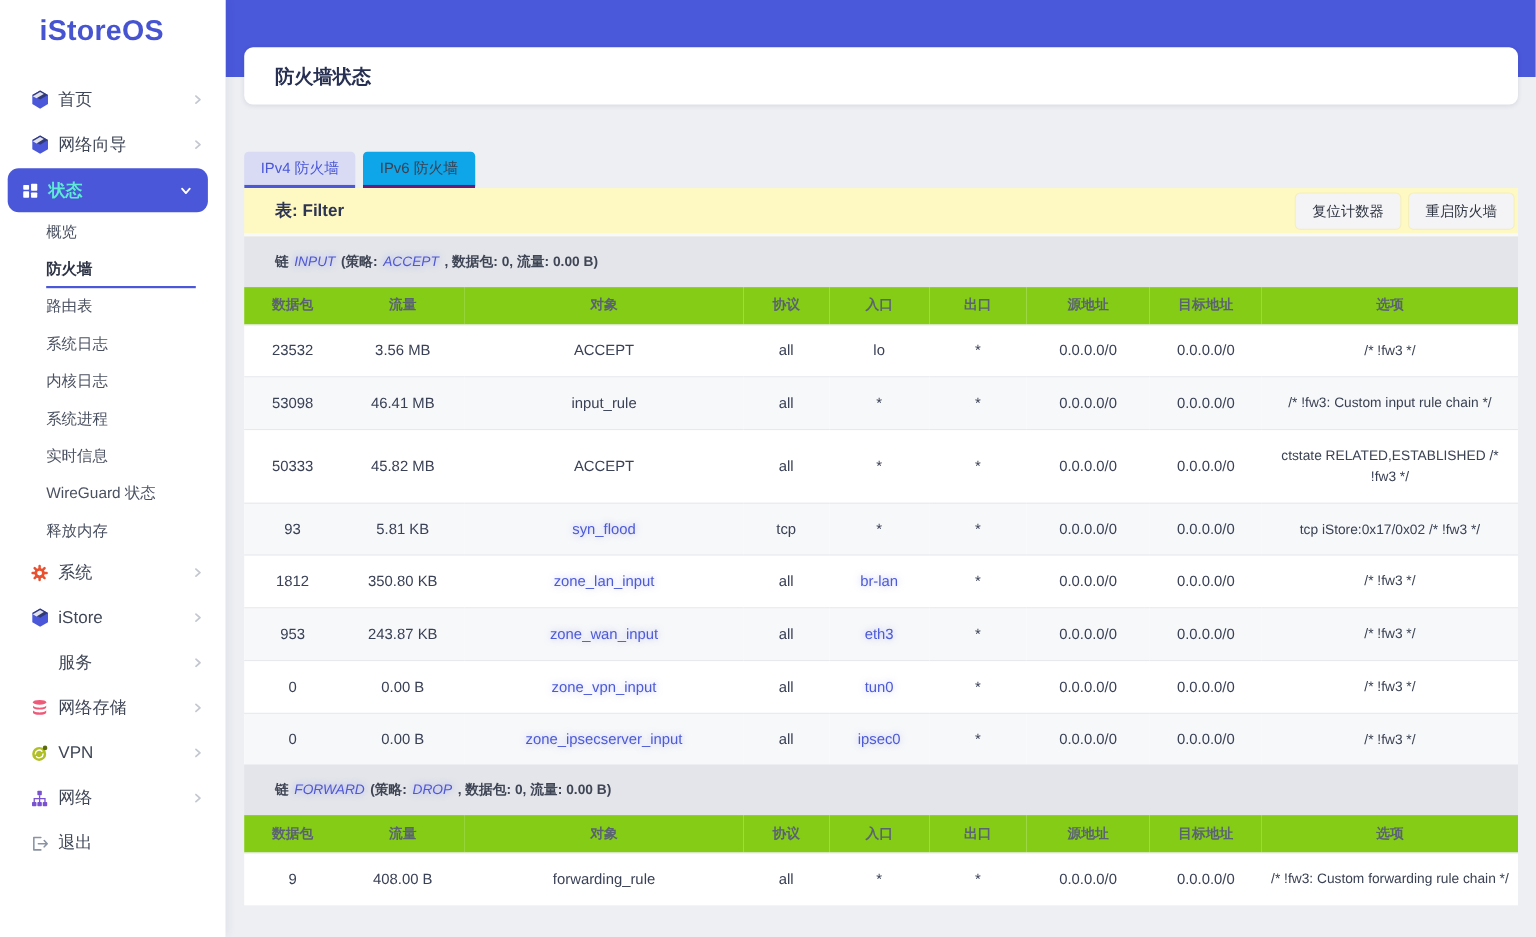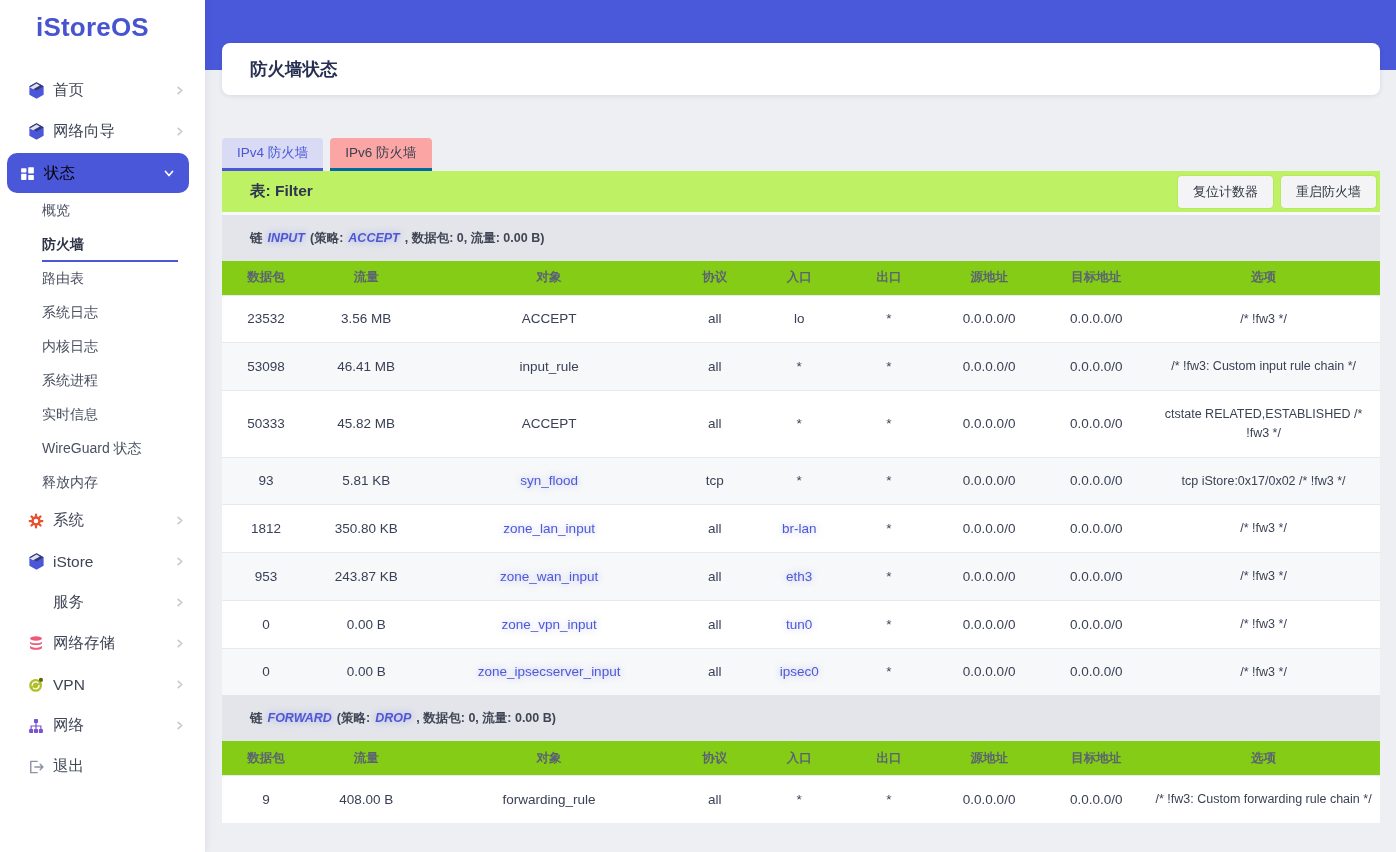--- a/index.html
+++ b/index.html
@@ -12,21 +12,21 @@
   .logo { padding:12px 0 0 36px; height:60px; font-size:26px; font-weight:800;
     color:#4754d1; letter-spacing:.2px; }
   .nav-item { display:flex; align-items:center; height:41px; padding:0 20px 0 26px;
     cursor:pointer; }
   .nav-ic { width:20px; height:20px; display:flex; align-items:center; justify-content:center;
     margin-right:7px; flex:none; }
   .nav-label { font-size:15.5px; color:#3f4656; flex:1 1 auto; }
   .chev { flex:none; display:flex; align-items:center; }
   .nav-item.active-pill { background:#4a57d8; border-radius:10px; height:40px;
     margin:1px 16px 1px 7px; padding:0 14px 0 10px; }
-  .nav-item.active-pill .nav-label { color:#000000; font-weight:400; }
+  .nav-item.active-pill .nav-label { color:#5eead4; font-weight:700; }
   .submenu { }
   .sub-item { position:relative; display:flex; align-items:center; height:34px;
     padding-left:42px; cursor:pointer; }
   .sub-label { font-size:14px; color:#4a5161; }
   .sub-item.active .sub-label { color:#2d3344; font-weight:600; }
   .sub-item.active::after { content:""; position:absolute; left:42px; width:136px;
     bottom:0; height:2px; background:#4a57d8; }
 
   
   .main { position:absolute; left:205px; top:0; width:1191px; height:852px; }
@@ -35,35 +35,35 @@
     background:#fff; border-radius:8px; box-shadow:0 1px 5px rgba(30,40,90,.10);
     display:flex; align-items:center; padding-left:28px; z-index:2; }
   .page-title { font-size:17.5px; font-weight:700; color:#273052; }
   .content { padding:0 16px 0 17px; }
 
   
   .tabs { margin-top:68px; display:flex; gap:7px; }
   .tab { height:33px; display:flex; align-items:center; padding:0 15px; font-size:13.5px;
     border-radius:4px 4px 0 0; cursor:pointer; }
   .tab.active { background:#d8dbf3; color:#4a57d8; border-bottom:3px solid #4a57d8; }
-  .tab.inactive { background:#fca5a5; color:#3b4150; border-bottom:3px solid #0369a1; }
-
-  
-  .panel-bar { height:44px; background:#bef264; display:flex; align-items:center;
+  .tab.inactive { background:#0ea5e9; color:#3b4150; border-bottom:3px solid #701a75; }
+
+  
+  .panel-bar { height:44px; background:#fef9c3; display:flex; align-items:center;
     padding:0 4px 0 28px; border-bottom:3px solid #f8f9fb; }
   .panel-title { font-size:15.5px; font-weight:600; color:#2e3550; flex:1 1 auto; }
   .pbtn { height:32px; padding:0 15px; margin-left:8px; background:#f4f4f6; border:none;
     border-radius:4px; font-size:13px; color:#2f3542; cursor:pointer;
     font-family:inherit; box-shadow:0 0 0 1px rgba(0,0,0,.04); }
 
   
   .chain-bar { height:46px; background:#e3e5ea; display:flex; align-items:center;
     padding-left:28px; font-size:12.5px; }
   .ck { color:#3f4554; font-weight:600; white-space:pre; }
-  .cn { font-style:italic; font-weight:700; color:#4f58d0; margin:0 5px;
+  .cn { font-style:italic; font-weight:400; color:#4f58d0; margin:0 5px;
     text-shadow:0 0 6px rgba(120,130,235,.55); text-decoration:none; }
 
   
   table { width:100%; border-collapse:collapse; table-layout:fixed; background:#fff; }
   thead th { height:34px; background:#84cc16; font-size:12.5px; font-weight:700;
     color:#5a6372; text-align:center; }
   tbody td { text-align:center; font-size:13.5px; color:#3a4156; padding:14px 6px;
     border-top:1px solid #e7e9ed; }
   tbody tr:nth-child(even) { background:#f7f8fa; }
   td.opts { font-size:12.5px; color:#3b4254; line-height:1.5; }

